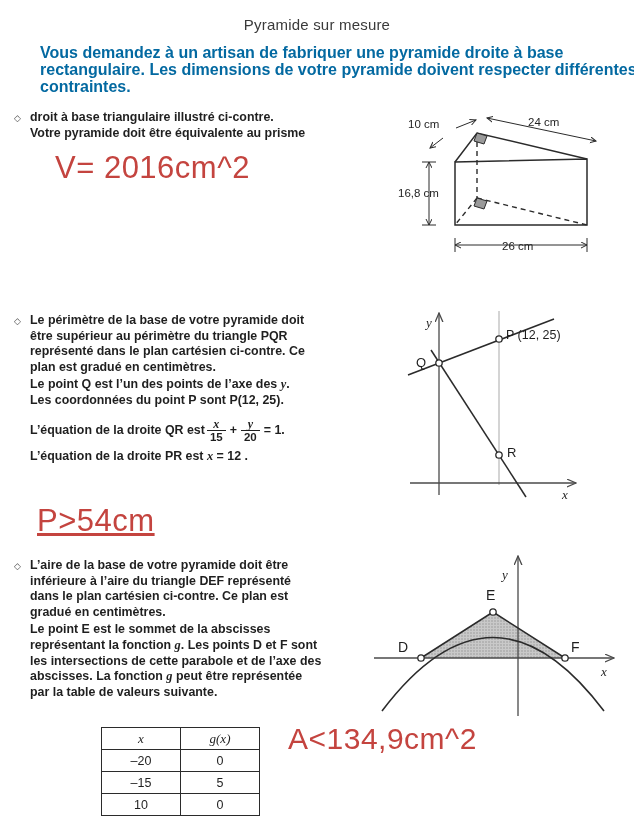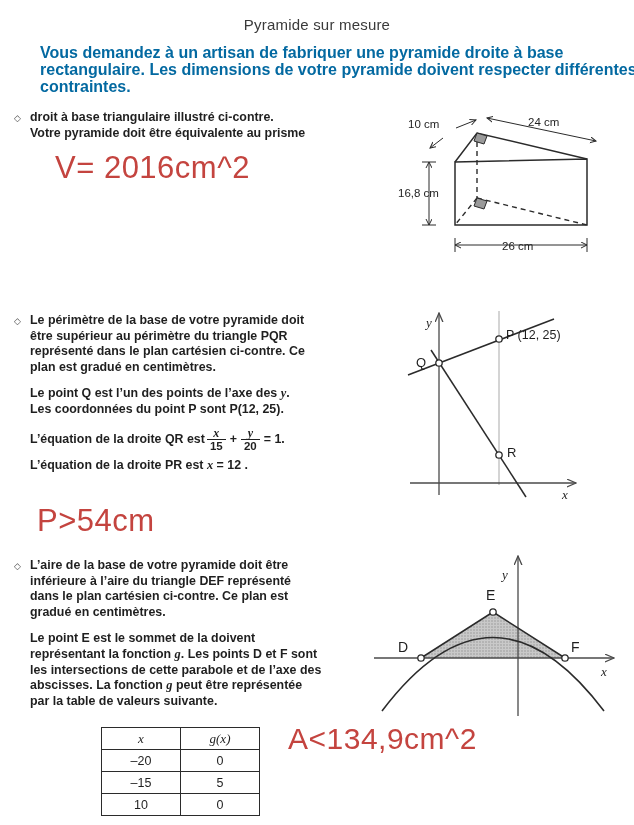--- a/index.html
+++ b/index.html
@@ -62,21 +62,21 @@
     padding-left: 4px;
     box-sizing: border-box;
   }
   .bullet-body {
     flex: 1 1 auto;
     font-size: 12.4px;
     font-weight: bold;
     line-height: 15.6px;
     color: #1f1f1f;
   }
-  .para-gap { margin-top: 11px; }
+  .para-gap { margin-top: 2px; }
   .line { display: block; }
 
   
   .mi { font-style: italic; font-family: "Liberation Serif", serif; font-weight: bold; }
   .eqrow {
     display: inline-flex;
     align-items: center;
     vertical-align: middle;
     line-height: 1;
   }
@@ -110,21 +110,21 @@
   
   .answer {
     position: absolute;
     color: #c4443f;
     font-size: 31px;
     font-weight: normal;
     letter-spacing: 0.5px;
     white-space: nowrap;
   }
   #ans-volume { left: 55px; top: 150px; }
-  #ans-perimeter { left: 37px; top: 503px; }
+  #ans-perimeter { left: 37px; top: 503px; text-decoration: underline; }
   #ans-area { left: 288px; top: 722px; font-size: 30px; }
 
   
   .figure {
     position: absolute;
   }
   #fig-prism { left: 398px; top: 100px; }
   #fig-pqr   { left: 404px; top: 305px; }
   #fig-parabola { left: 368px; top: 548px; }
 
@@ -295,21 +295,21 @@
 
   <div class="bullet-block" style="top:558px; left:10px; width:360px;">
     <div class="bullet-marker">◇</div>
     <div class="bullet-body">
       <span class="line">L’aire de la base de votre pyramide doit être</span>
       <span class="line">inférieure à l’aire du triangle DEF représenté</span>
       <span class="line">dans le plan cartésien ci-contre. Ce plan est</span>
       <span class="line">gradué en centimètres.</span>
 
       <div class="para-gap">
-        <span class="line">Le point E est le sommet de la doivent</span>
+        <span class="line">Le point E est le sommet de la abscisses</span>
         <span class="line">
           <span>représentant la fonction</span>
           <span class="mi">g</span><span>. Les points D et F sont</span>
         </span>
         <span class="line">les intersections de cette parabole et de l’axe des</span>
         <span class="line">
           <span>abscisses. La fonction</span>
           <span class="mi">g</span>
           <span>peut être représentée</span>
         </span>

